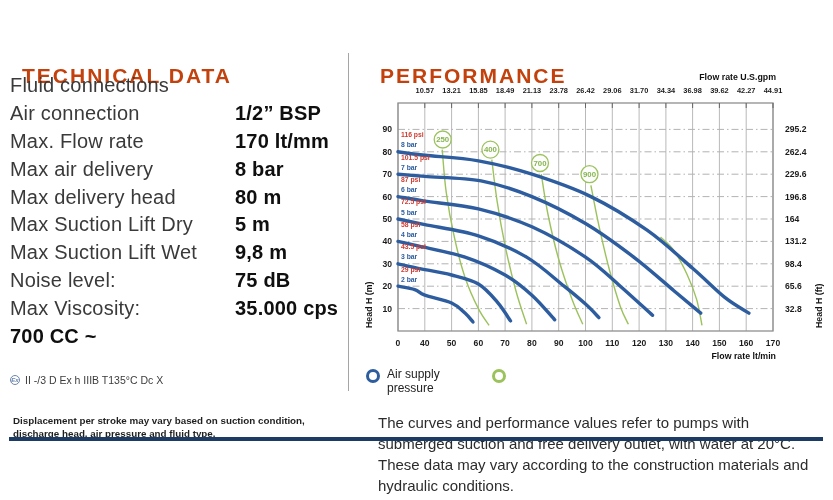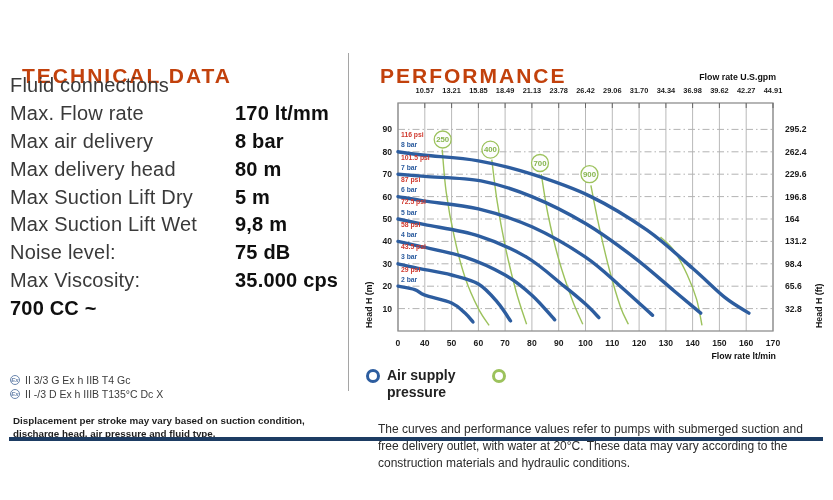--- a/index.html
+++ b/index.html
@@ -43,37 +43,41 @@
   #chart-wrap{position:absolute;left:360px;top:66px;width:473px;height:300px}
   #perf-chart{display:block}
   #perf-chart text{font-family:"Liberation Sans",sans-serif}
 
   
   .legend-item{position:absolute;top:367px;display:flex;align-items:flex-start}
   .legend-ring{
     width:8px;height:8px;border-radius:50%;border:3.5px solid #2d5d9f;
     margin-right:7px;margin-top:2px;flex:0 0 auto;
   }
-  .legend-label{font-size:14px;font-weight:bold;color:#222;line-height:1.18}
+  .legend-label{font-size:12px;font-weight:normal;color:#222;line-height:1.18}
 
   #chart-footnote{
-    position:absolute;left:378px;top:409px;width:442px;
-    font-size:12px;line-height:1.4;color:#2c2c2c;
+    position:absolute;left:378px;top:397px;width:442px;
+    font-size:15px;line-height:1.4;color:#2c2c2c;
   }
 </style>
 </head>
 <body>
 
 <h2 class="section-heading" id="tech-heading">TECHNICAL DATA</h2>
 
 <div id="tech-specs">
   <div class="spec-row">
     <span class="spec-label">Fluid connections</span>
   </div>
 
+  <div class="spec-row">
+    <span class="spec-label">Air connection</span>
+    <span class="spec-value">1/2” BSP</span>
+  </div>
 
   <div class="spec-row">
     <span class="spec-label">Max. Flow rate</span>
     <span class="spec-value">170 lt/mm</span>
   </div>
 
   <div class="spec-row">
     <span class="spec-label">Max air delivery</span>
     <span class="spec-value">8 bar</span>
   </div>
@@ -103,24 +107,20 @@
     <span class="spec-label">Max Viscosity:</span>
     <span class="spec-value">35.000 cps</span>
   </div>
 
   <div class="spec-row">
     <span class="spec-value">700 CC ~</span>
   </div>
 </div>
 
 <div id="atex-list">
-  <div class="atex-line">
-    <span class="ex-badge">Ex</span>
-    <span>II 3/3 G Ex h IIB T4 Gc</span>
-  </div>
 
   <div class="atex-line">
     <span class="ex-badge">Ex</span>
     <span>II -/3 D Ex h IIIB T135°C Dc X</span>
   </div>
 </div>
 
 <p id="tech-note">Displacement per stroke may vary based on suction condition, discharge head, air pressure and fluid type.</p>
 
 <div id="v-divider"></div>

